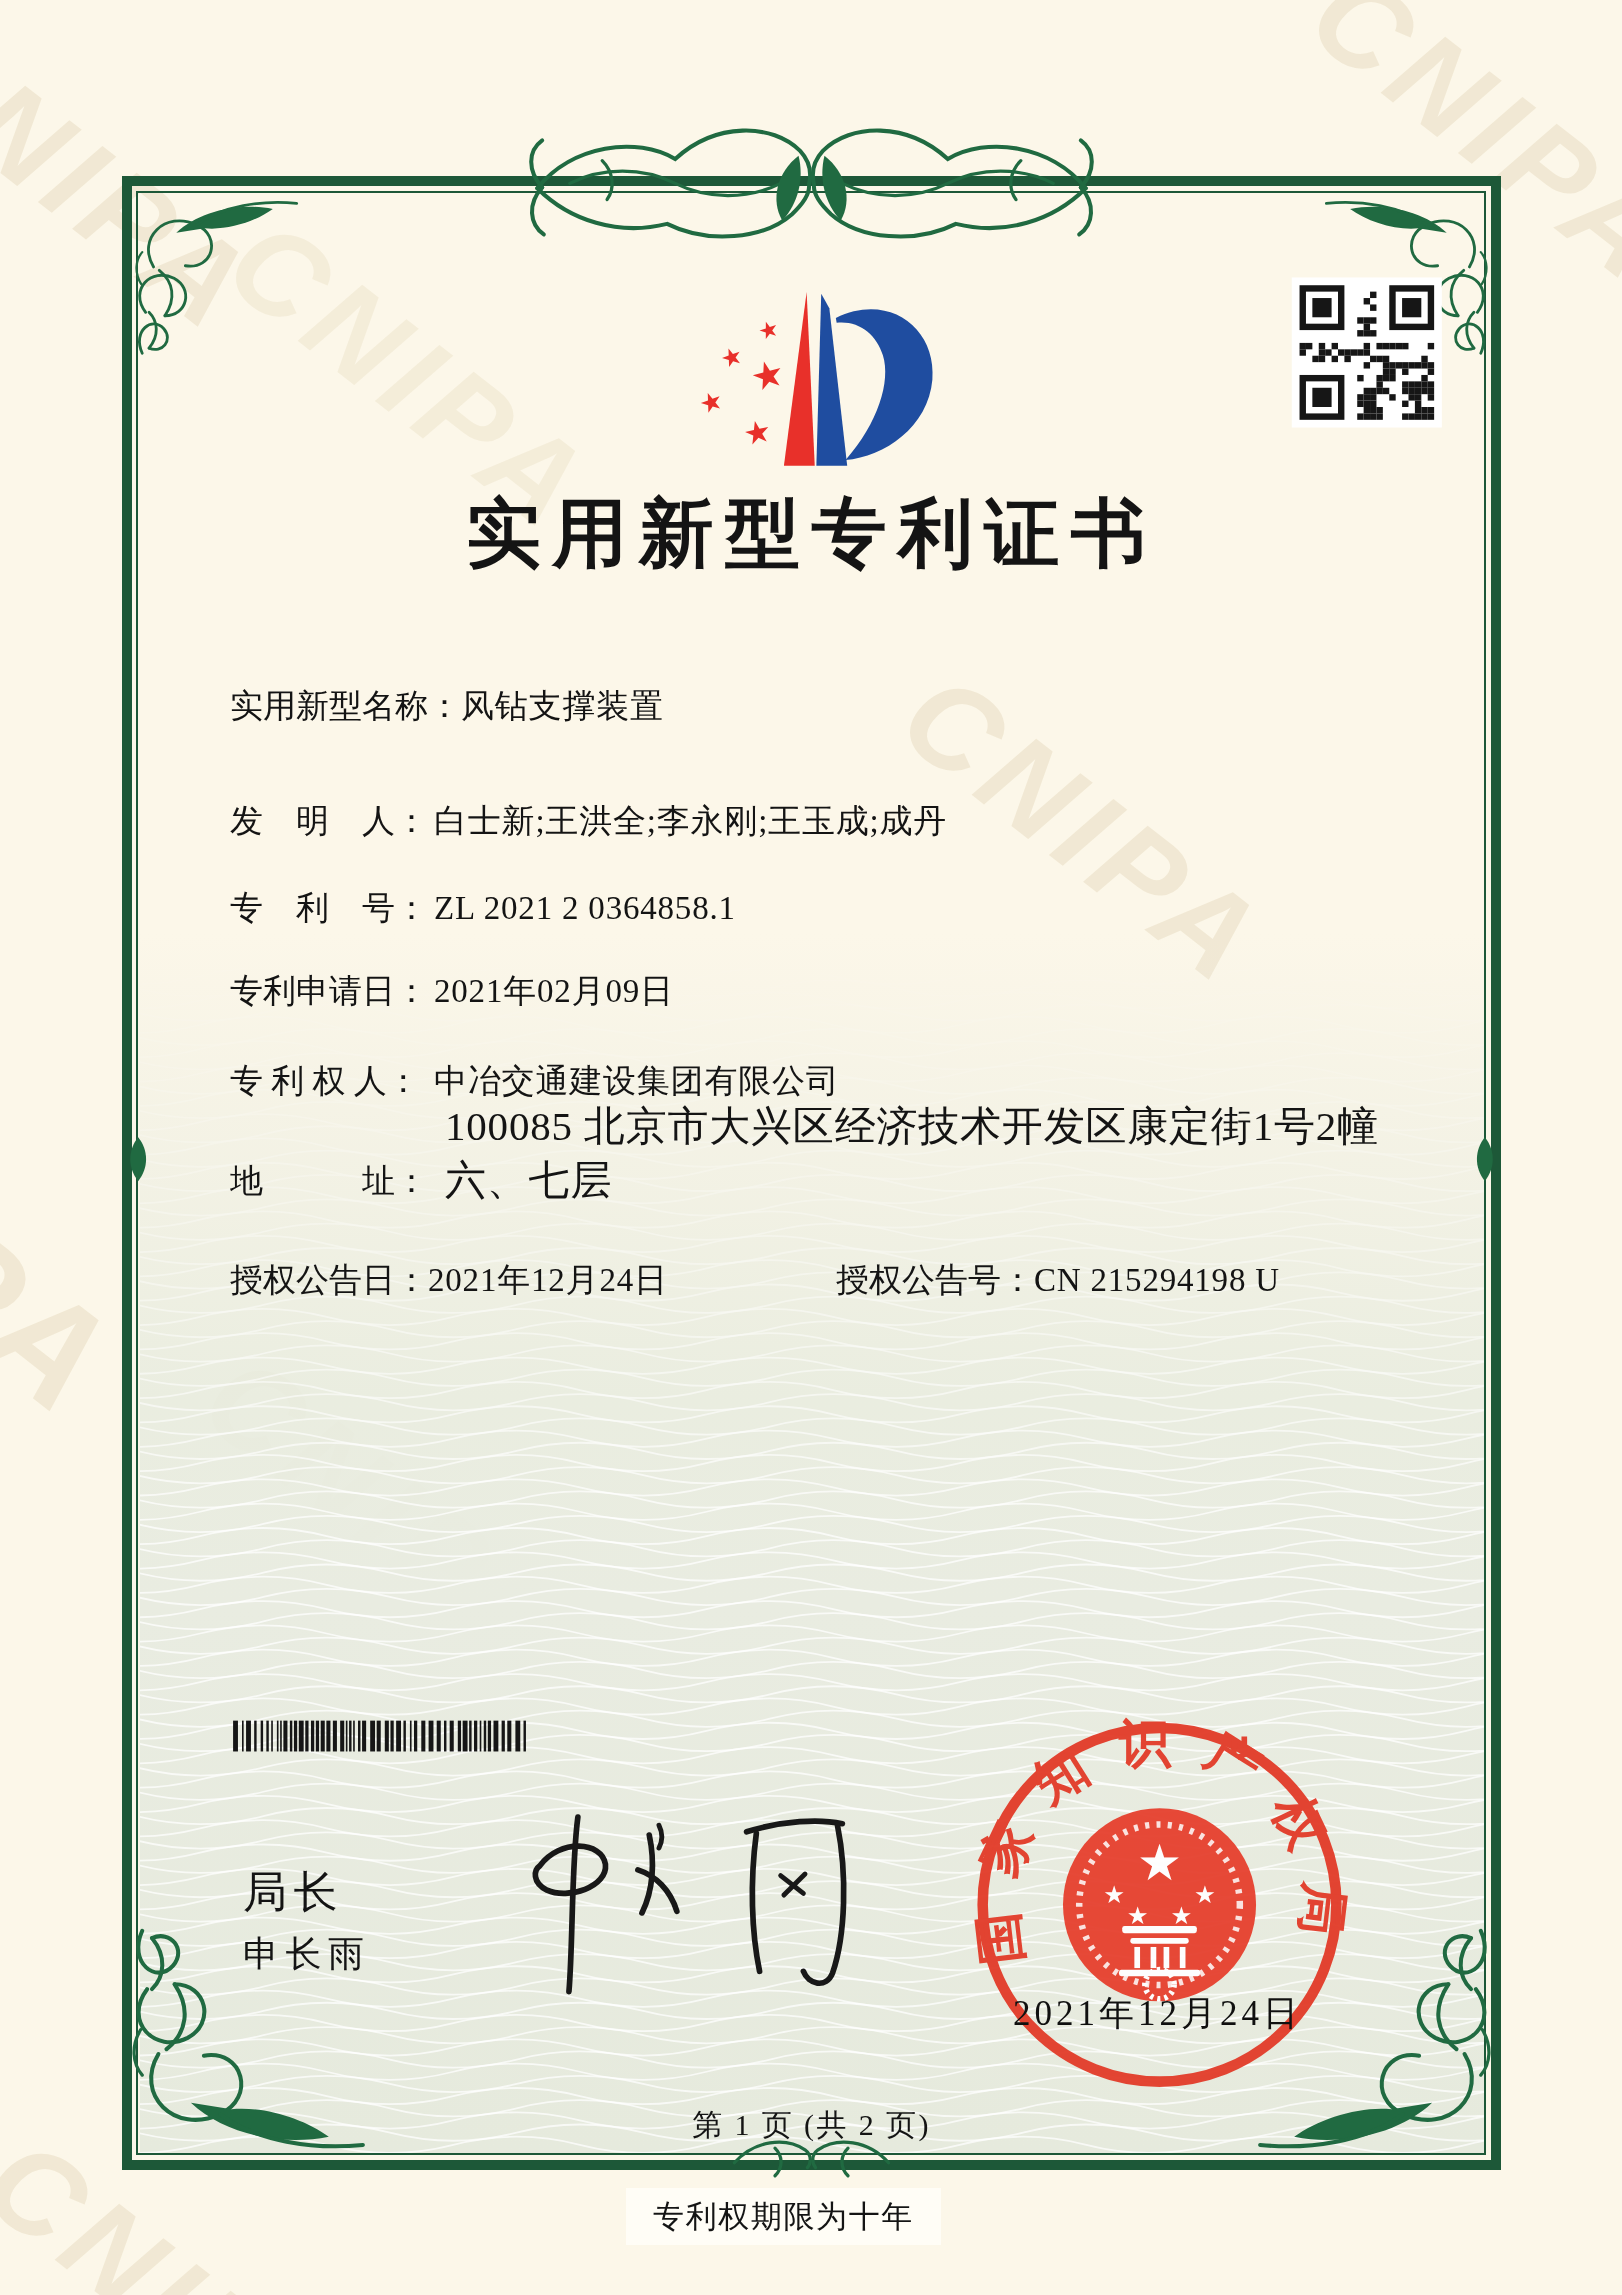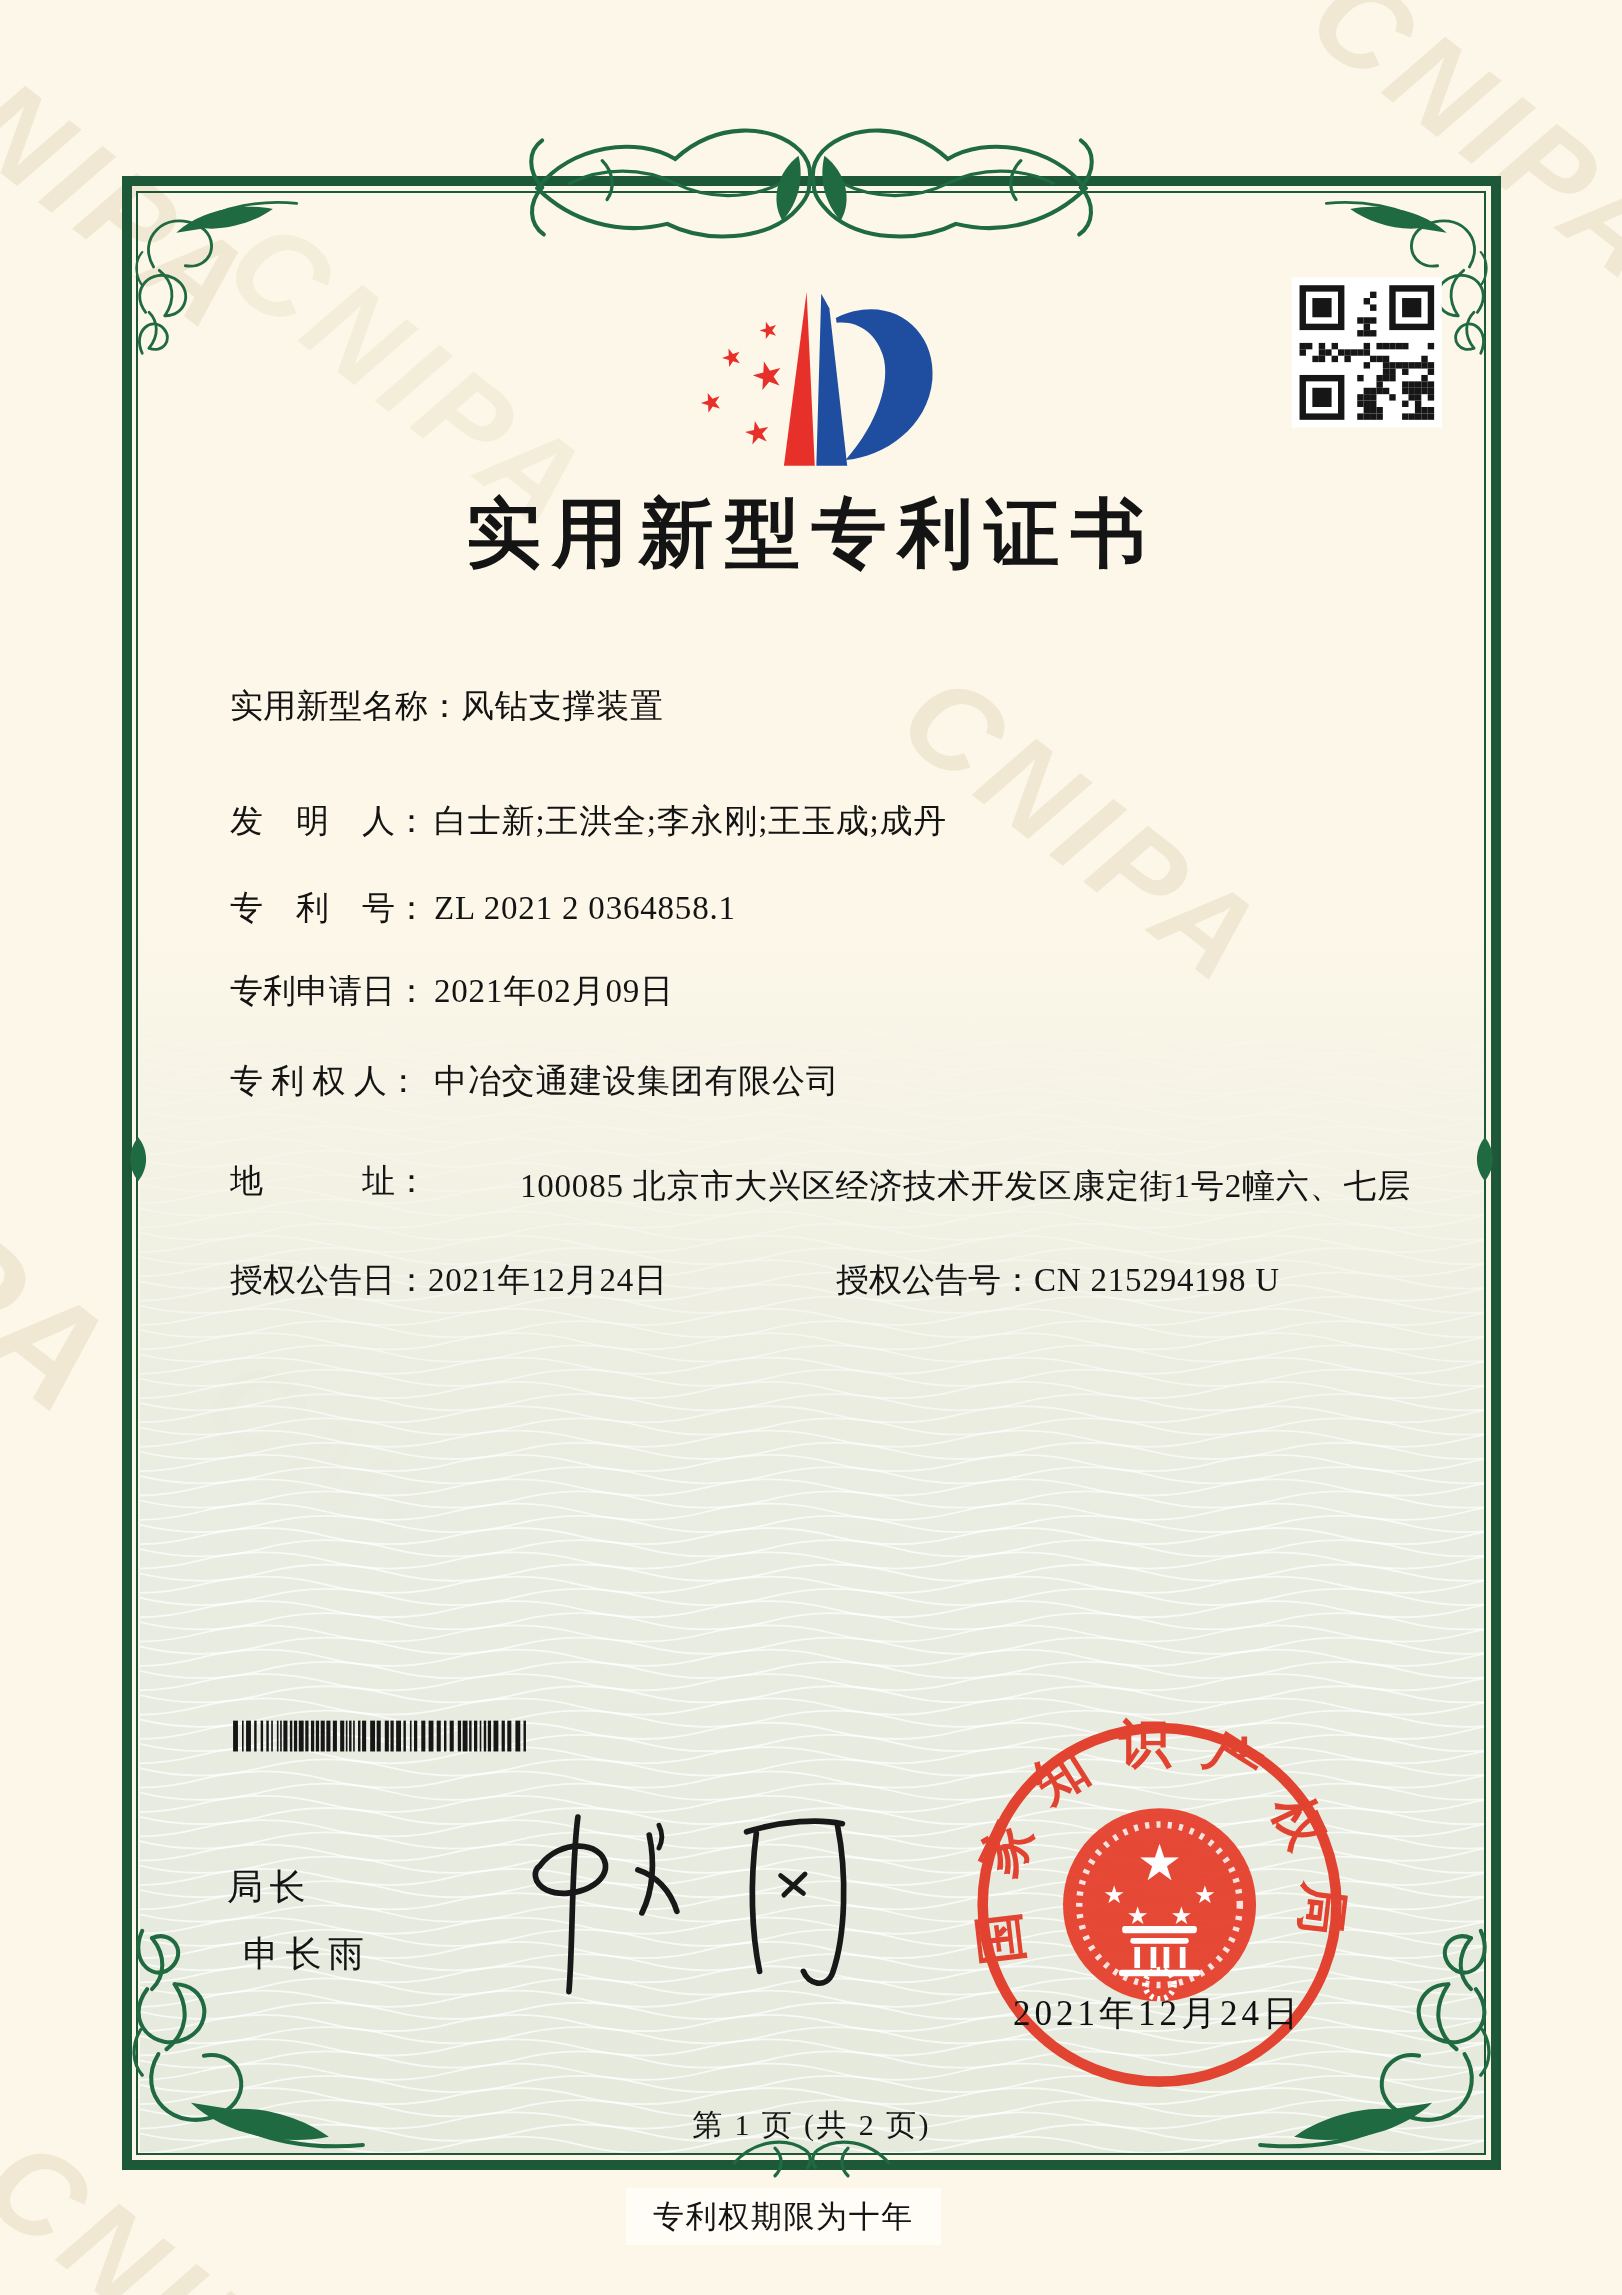--- a/index.html
+++ b/index.html
@@ -32,27 +32,27 @@
   .cert-no{left:201px;top:286px;font-size:35px;letter-spacing:2.4px;white-space:nowrap;}
   .title{left:138px;top:484px;width:1347px;text-align:center;font-size:75px;font-weight:700;
          letter-spacing:11.4px;white-space:nowrap;}
   
   .row{position:absolute;left:230px;font-size:33px;white-space:nowrap;}
   .lab{display:inline-block;min-width:204px;}
   .val{letter-spacing:0.8px;}
   .r-name{top:684px;} .r-inv{top:799px;} .r-pat{top:886px;} .r-fil{top:969px;}
   .r-own{top:1059px;} .r-addr{top:1159px;} .r-grant{top:1258px;}
   .grant-right{position:absolute;left:836px;top:1258px;font-size:33px;white-space:nowrap;}
-  .addr-val{left:445px;top:1159px;width:966px;font-size:33px;line-height:54px;letter-spacing:0.8px;text-align:right;}
+  .addr-val{left:445px;top:1099px;width:966px;font-size:41px;line-height:54px;letter-spacing:0.8px;}
   
   .para{position:absolute;left:221px;width:1185px;font-size:33px;line-height:47px;
         text-align:justify;text-indent:68px;}
   .p1{top:1332px;} .p2{top:1474px;}
   
-  .sig-t{left:227px;top:1863px;font-size:36px;letter-spacing:6.5px;
+  .sig-t{left:243px;top:1863px;font-size:44px;letter-spacing:6.5px;
          font-family:"Liberation Sans","DejaVu Sans",sans-serif;}
   .sig-n{left:243px;top:1930px;font-size:36px;letter-spacing:6.5px;
          font-family:"Liberation Sans","DejaVu Sans",sans-serif;}
   
   .seal-date{left:1013px;top:1990px;font-size:35px;letter-spacing:4px;white-space:nowrap;color:#101010;}
   
   .footer{left:138px;top:2105px;width:1347px;text-align:center;font-size:30px;letter-spacing:2.4px;}
   .strip{left:626px;top:2188px;width:315px;height:57px;background:#fffdf6;}
   .strip-text{width:100%;text-align:center;font-size:31px;letter-spacing:1.6px;line-height:57px;}
 </style>

